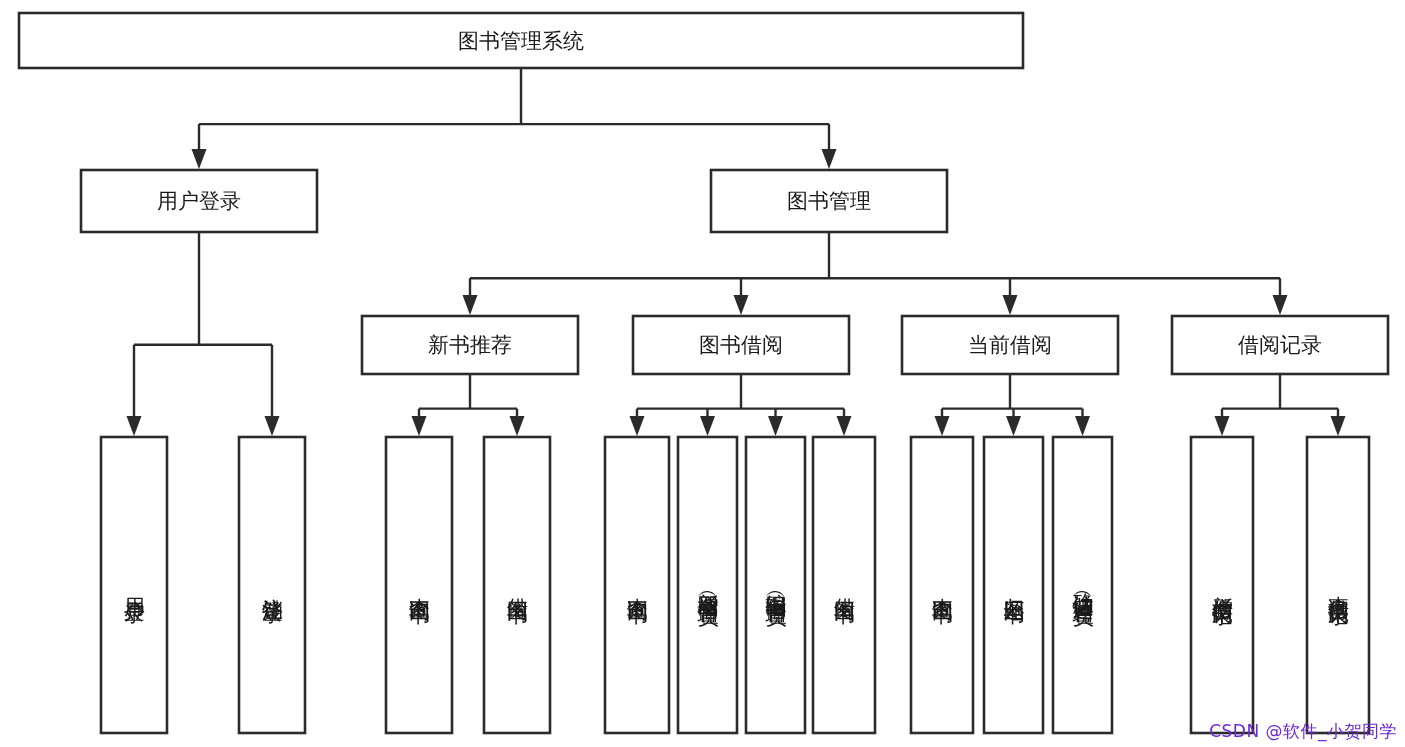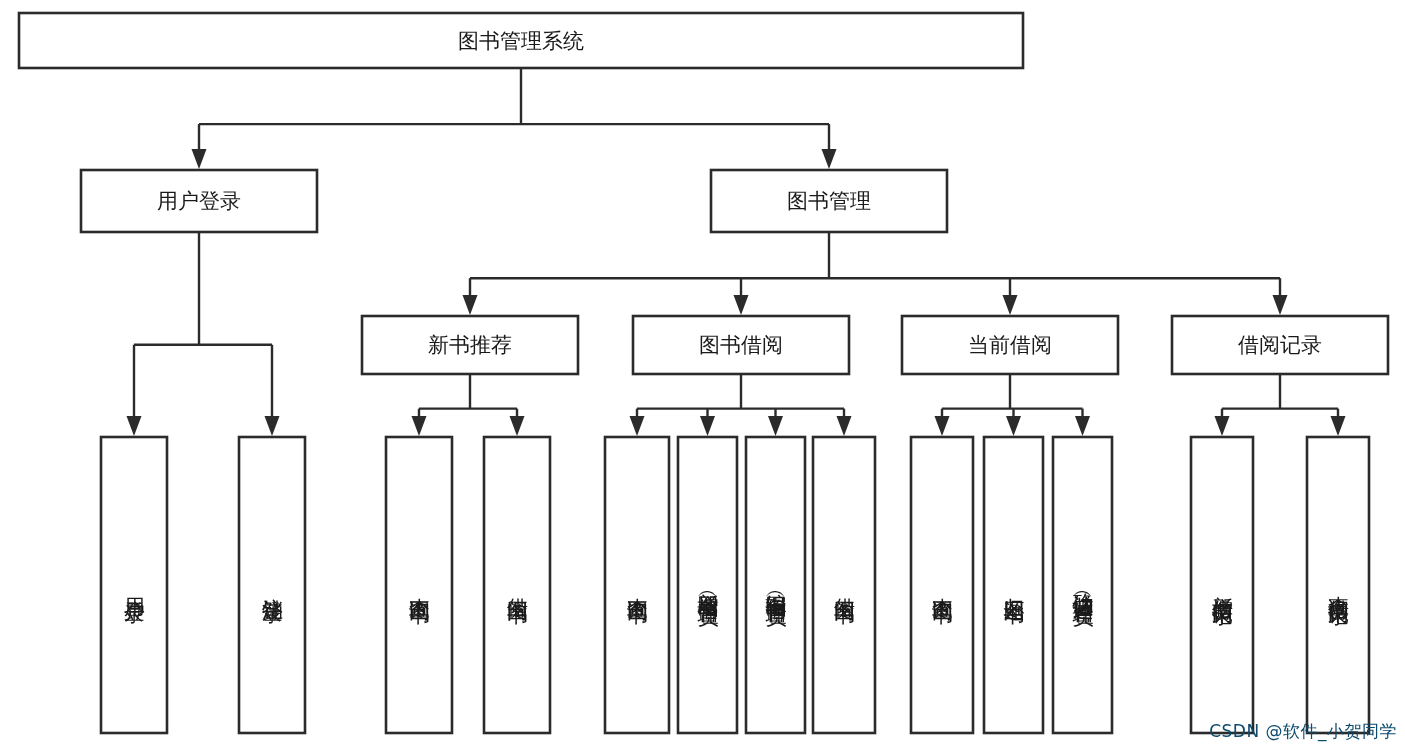--- a/index.html
+++ b/index.html
@@ -64,21 +64,21 @@
     color: #1a1a1a;
     white-space: nowrap;
     pointer-events: none;
   }
   .watermark {
     position: absolute;
     right: 8px;
     bottom: 4px;
     font-family: "DejaVu Sans", "Liberation Sans", sans-serif;
     font-size: 17px;
-    color: #0c4a6e;
+    color: #6d28d9;
     letter-spacing: 0.5px;
     user-select: none;
   }
 </style>
 </head>
 <body>
 
 <div id="diagram-root">
   <svg id="flow-svg" viewBox="0 0 1405 747">
     <g id="edges-layer">

